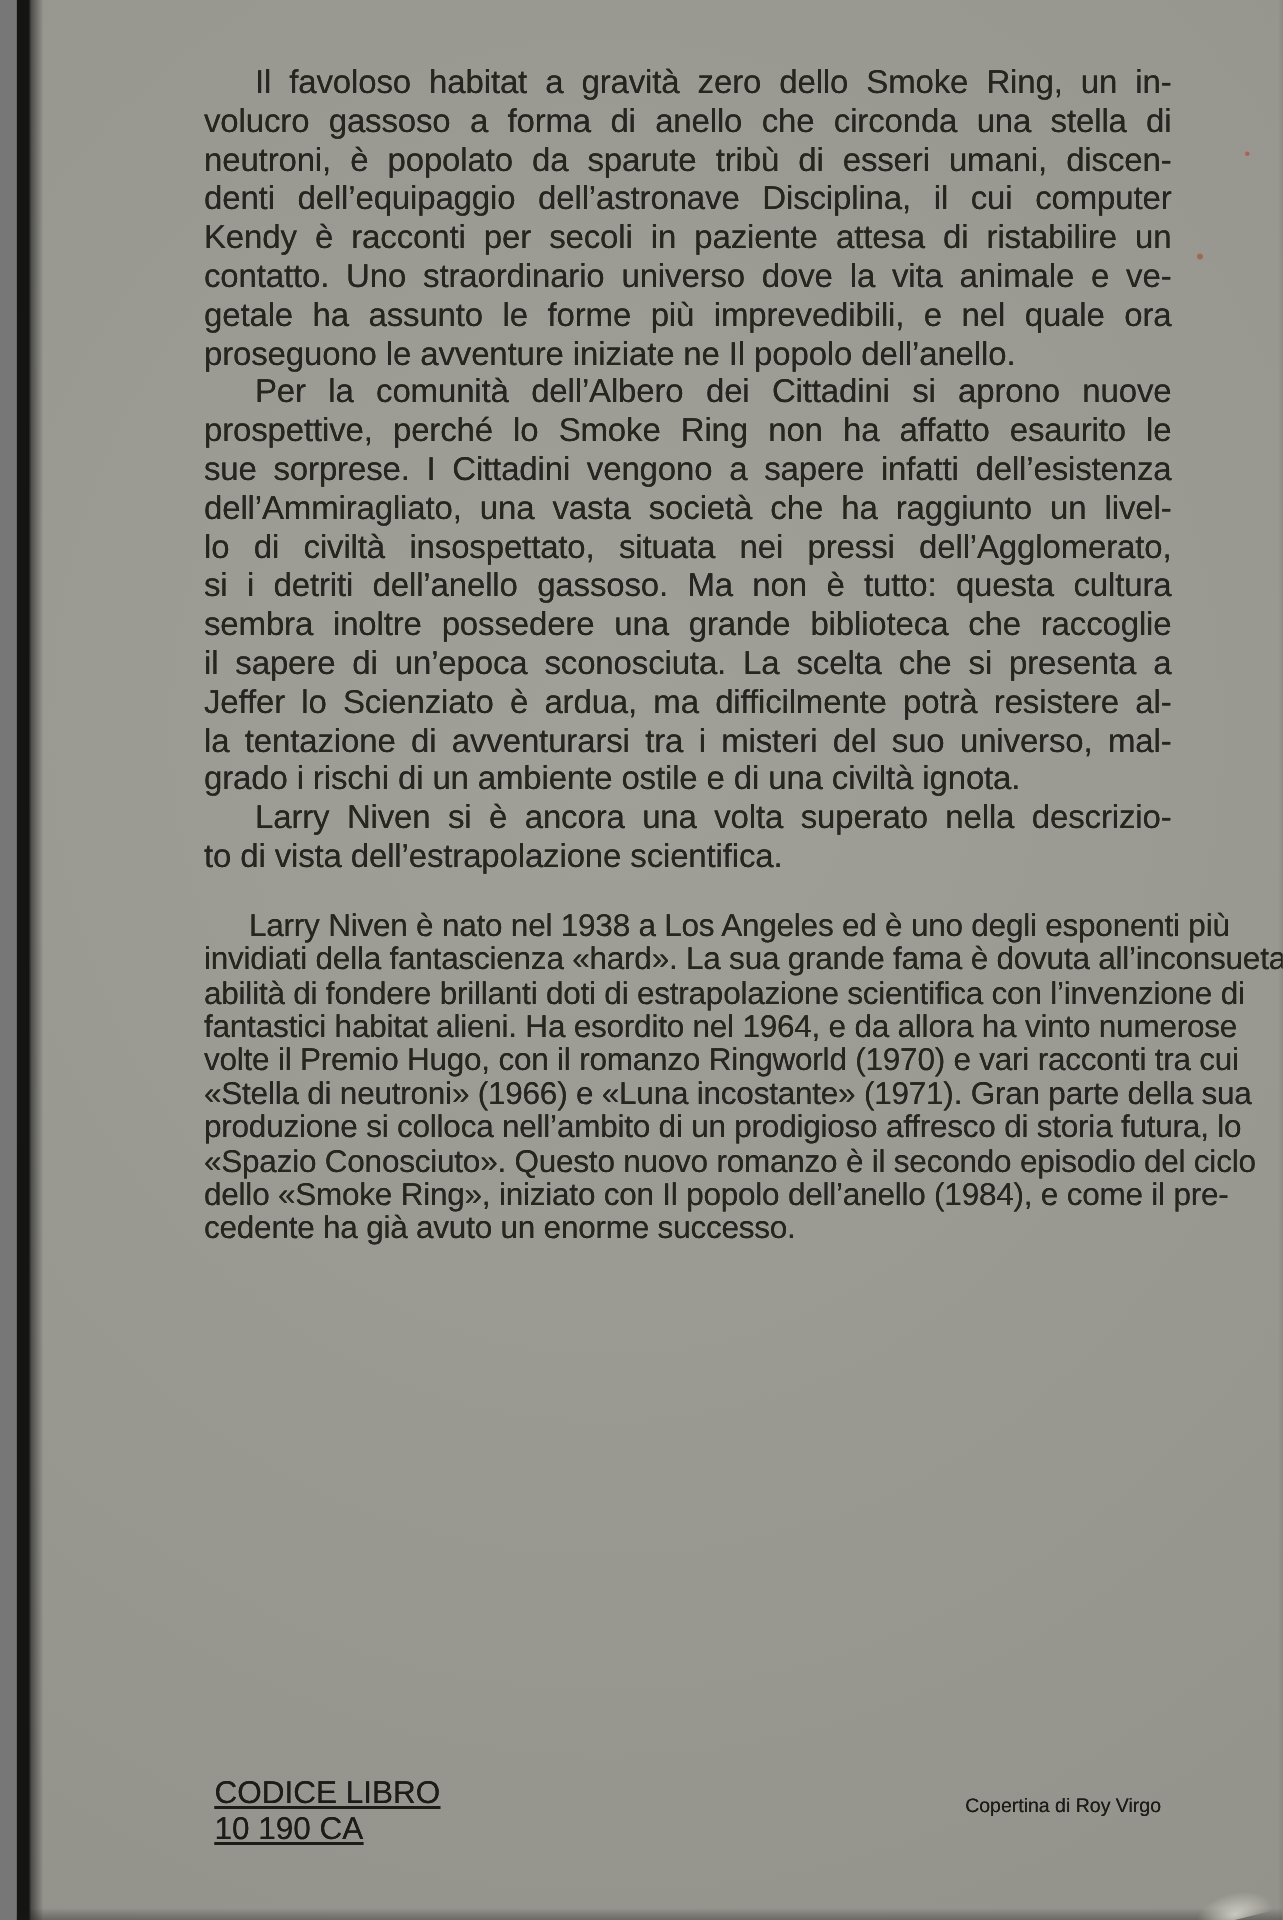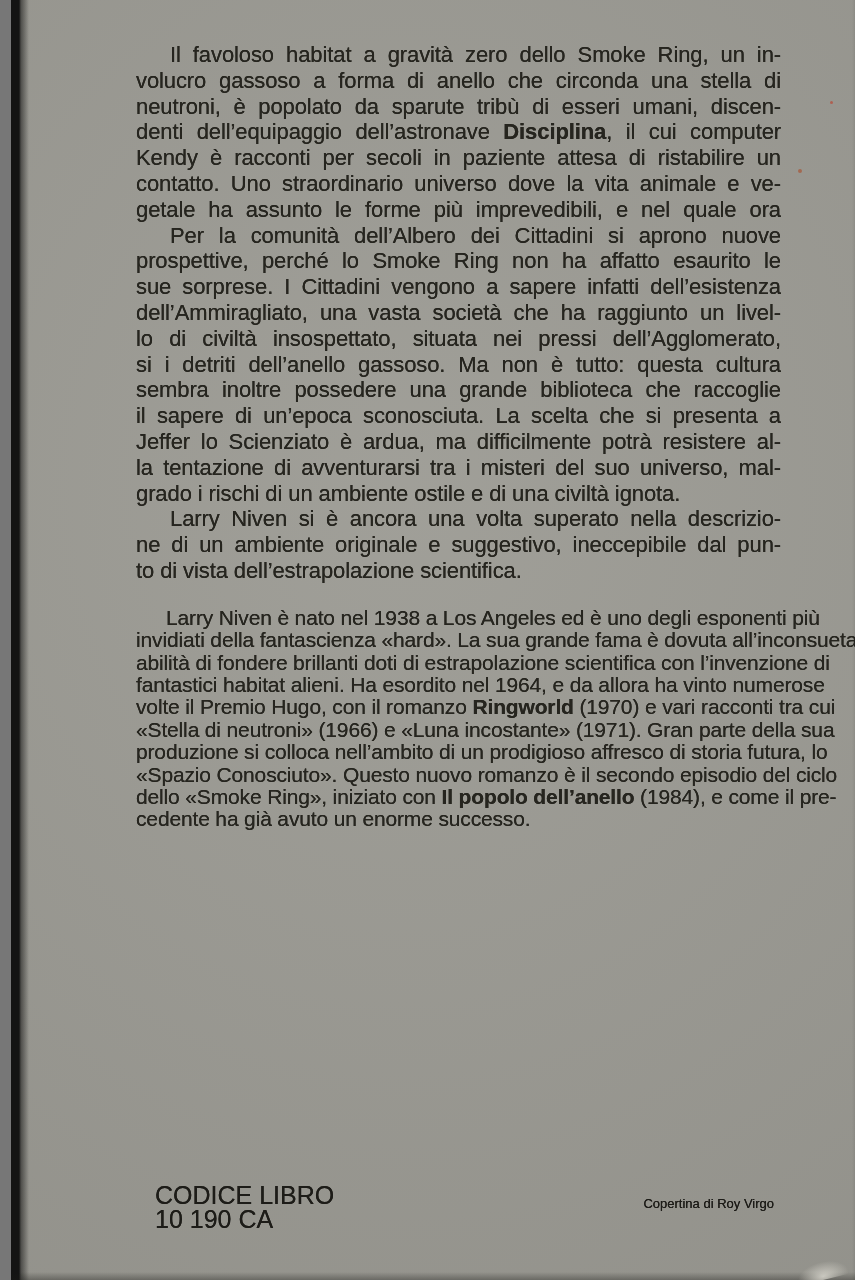--- a/index.html
+++ b/index.html
@@ -74,31 +74,32 @@
     letter-spacing: -0.15px;
   }
   .line {
     text-align: justify;
     text-align-last: justify;
     white-space: nowrap;
   }
   .line.last { text-align-last: left; }
   .synopsis .line.indent { padding-left: 34px; }
   .bio .line.indent { padding-left: 30px; }
-  b { font-weight: 700; }
+  b { font-weight: 400; }
 
   
   .book-code {
     position: absolute;
-    left: 144px;
+    left: 132px;
     top: 1184px;
-    font-size: 25px;
+    font-size: 21px;
     line-height: 23.5px;
     color: var(--footer-ink);
     text-shadow: 0 0 0.4px currentColor;
+    text-decoration: underline;
   }
   .cover-credit {
     position: absolute;
     right: 92px;
     top: 1196px;
     font-size: 13px;
     color: var(--footer-ink);
     text-shadow: 0 0 0.4px currentColor;
   }
 </style>
@@ -116,37 +117,37 @@
   <main class="textcol">
     <section class="synopsis">
         <div>
           <div class="line indent">Il favoloso habitat a gravità zero dello Smoke Ring, un in-</div>
           <div class="line">volucro gassoso a forma di anello che circonda una stella di</div>
           <div class="line">neutroni, è popolato da sparute tribù di esseri umani, discen-</div>
           <div class="line">denti dell’equipaggio dell’astronave <b>Disciplina</b>, il cui computer</div>
           <div class="line">Kendy è racconti per secoli in paziente attesa di ristabilire un</div>
           <div class="line">contatto. Uno straordinario universo dove la vita animale e ve-</div>
           <div class="line">getale ha assunto le forme più imprevedibili, e nel quale ora</div>
+          <div class="line last">proseguono le avventure iniziate ne <b>Il popolo dell’anello</b>.</div>
         </div>
         <div>
           <div class="line indent">Per la comunità dell’Albero dei Cittadini si aprono nuove</div>
           <div class="line">prospettive, perché lo Smoke Ring non ha affatto esaurito le</div>
           <div class="line">sue sorprese. I Cittadini vengono a sapere infatti dell’esistenza</div>
           <div class="line">dell’Ammiragliato, una vasta società che ha raggiunto un livel-</div>
           <div class="line">lo di civiltà insospettato, situata nei pressi dell’Agglomerato,</div>
           <div class="line">si i detriti dell’anello gassoso. Ma non è tutto: questa cultura</div>
           <div class="line">sembra inoltre possedere una grande biblioteca che raccoglie</div>
           <div class="line">il sapere di un’epoca sconosciuta. La scelta che si presenta a</div>
           <div class="line">Jeffer lo Scienziato è ardua, ma difficilmente potrà resistere al-</div>
           <div class="line">la tentazione di avventurarsi tra i misteri del suo universo, mal-</div>
           <div class="line last">grado i rischi di un ambiente ostile e di una civiltà ignota.</div>
         </div>
         <div>
           <div class="line indent">Larry Niven si è ancora una volta superato nella descrizio-</div>
-          <div class="line">ne di un ambiente originale e suggestivo, ineccepibile dal pun-</div>
           <div class="line last">to di vista dell’estrapolazione scientifica.</div>
         </div>
       </section>
     <section class="bio">
         <div>
           <div class="line indent">Larry Niven è nato nel 1938 a Los Angeles ed è uno degli esponenti più</div>
           <div class="line">invidiati della fantascienza «hard». La sua grande fama è dovuta all’inconsueta</div>
           <div class="line">abilità di fondere brillanti doti di estrapolazione scientifica con l’invenzione di</div>
           <div class="line">fantastici habitat alieni. Ha esordito nel 1964, e da allora ha vinto numerose</div>
           <div class="line">volte il Premio Hugo, con il romanzo <b>Ringworld</b> (1970) e vari racconti tra cui</div>

